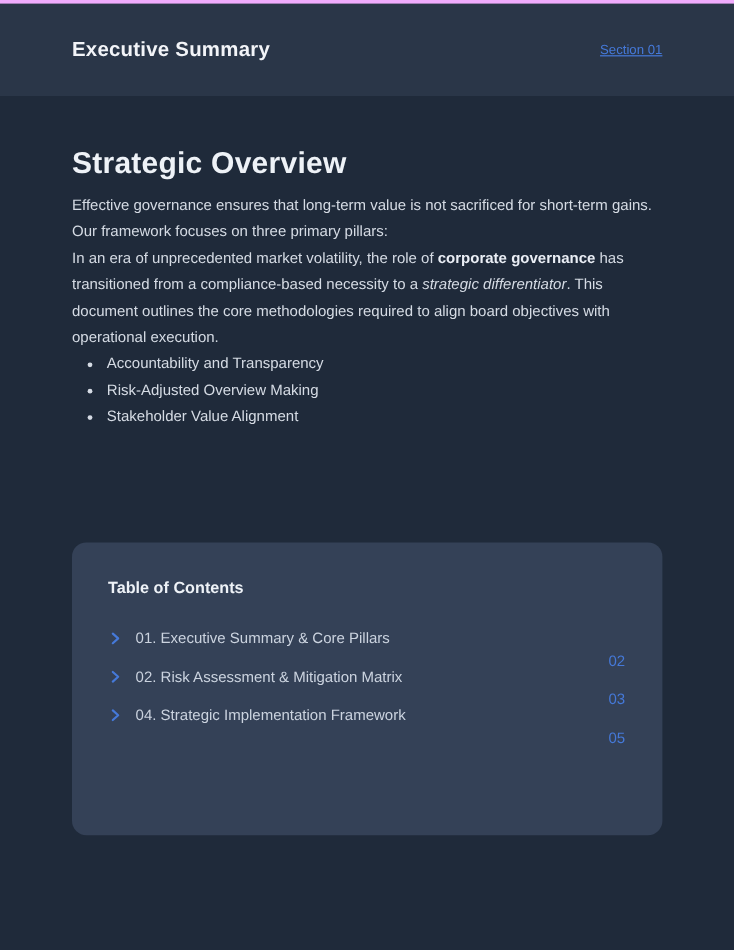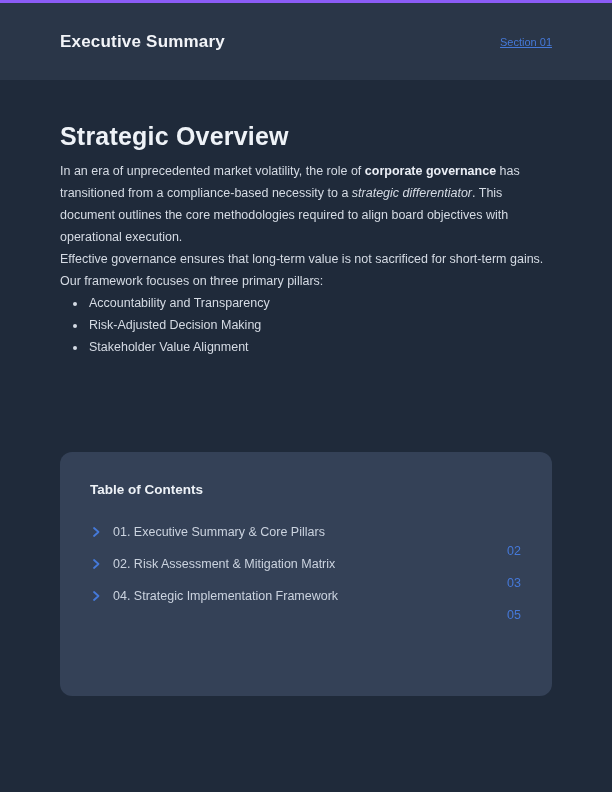--- a/index.html
+++ b/index.html
@@ -10,21 +10,21 @@
     color: #d5dbe4;
     overflow: hidden;
     position: relative;
   }
   .page { width: 612px; height: 792px; }
 
   
   .header {
     height: 77px;
     background: #2a3648;
-    border-top: 3px solid #8b5cf6;
+    border-top: 3px solid #f0abfc;
     display: flex;
     align-items: center;
     justify-content: space-between;
     padding: 0 60px;
     box-sizing: content-box;
   }
   .header-title {
     font-size: 17px;
     font-weight: bold;
     color: #f2f4f8;
@@ -107,27 +107,27 @@
 <div class="page">
 
   <div class="header">
     <div class="header-title">Executive Summary</div>
     <div class="section-label">Section 01</div>
   </div>
 
   <div class="main">
     <h2 class="article-heading">Strategic Overview</h2>
 
+    <p class="body-text">Effective governance ensures that long-term value is not sacrificed for short-term gains. Our framework focuses on three primary pillars:</p>
+
     <p class="body-text"><span>In an era of unprecedented market volatility, the role of </span><strong>corporate governance</strong><span> has transitioned from a compliance-based necessity to a </span><em>strategic differentiator</em><span>. This document outlines the core methodologies required to align board objectives with operational execution.</span></p>
-
-    <p class="body-text">Effective governance ensures that long-term value is not sacrificed for short-term gains. Our framework focuses on three primary pillars:</p>
 
     <ul class="bullet-list">
       <li>Accountability and Transparency</li>
-      <li>Risk-Adjusted Decision Making</li>
+      <li>Risk-Adjusted Overview Making</li>
       <li>Stakeholder Value Alignment</li>
     </ul>
 
     <div class="toc-card">
       <h3 class="toc-title">Table of Contents</h3>
 
       <div class="toc-row">
         <span class="toc-chevron">
           <svg width="12" height="12" viewBox="0 0 12 12">
               <polyline points="4,2 8.5,6 4,10" fill="none" stroke="#4579d9" stroke-width="1.8" stroke-linecap="round" stroke-linejoin="round"></polyline>

